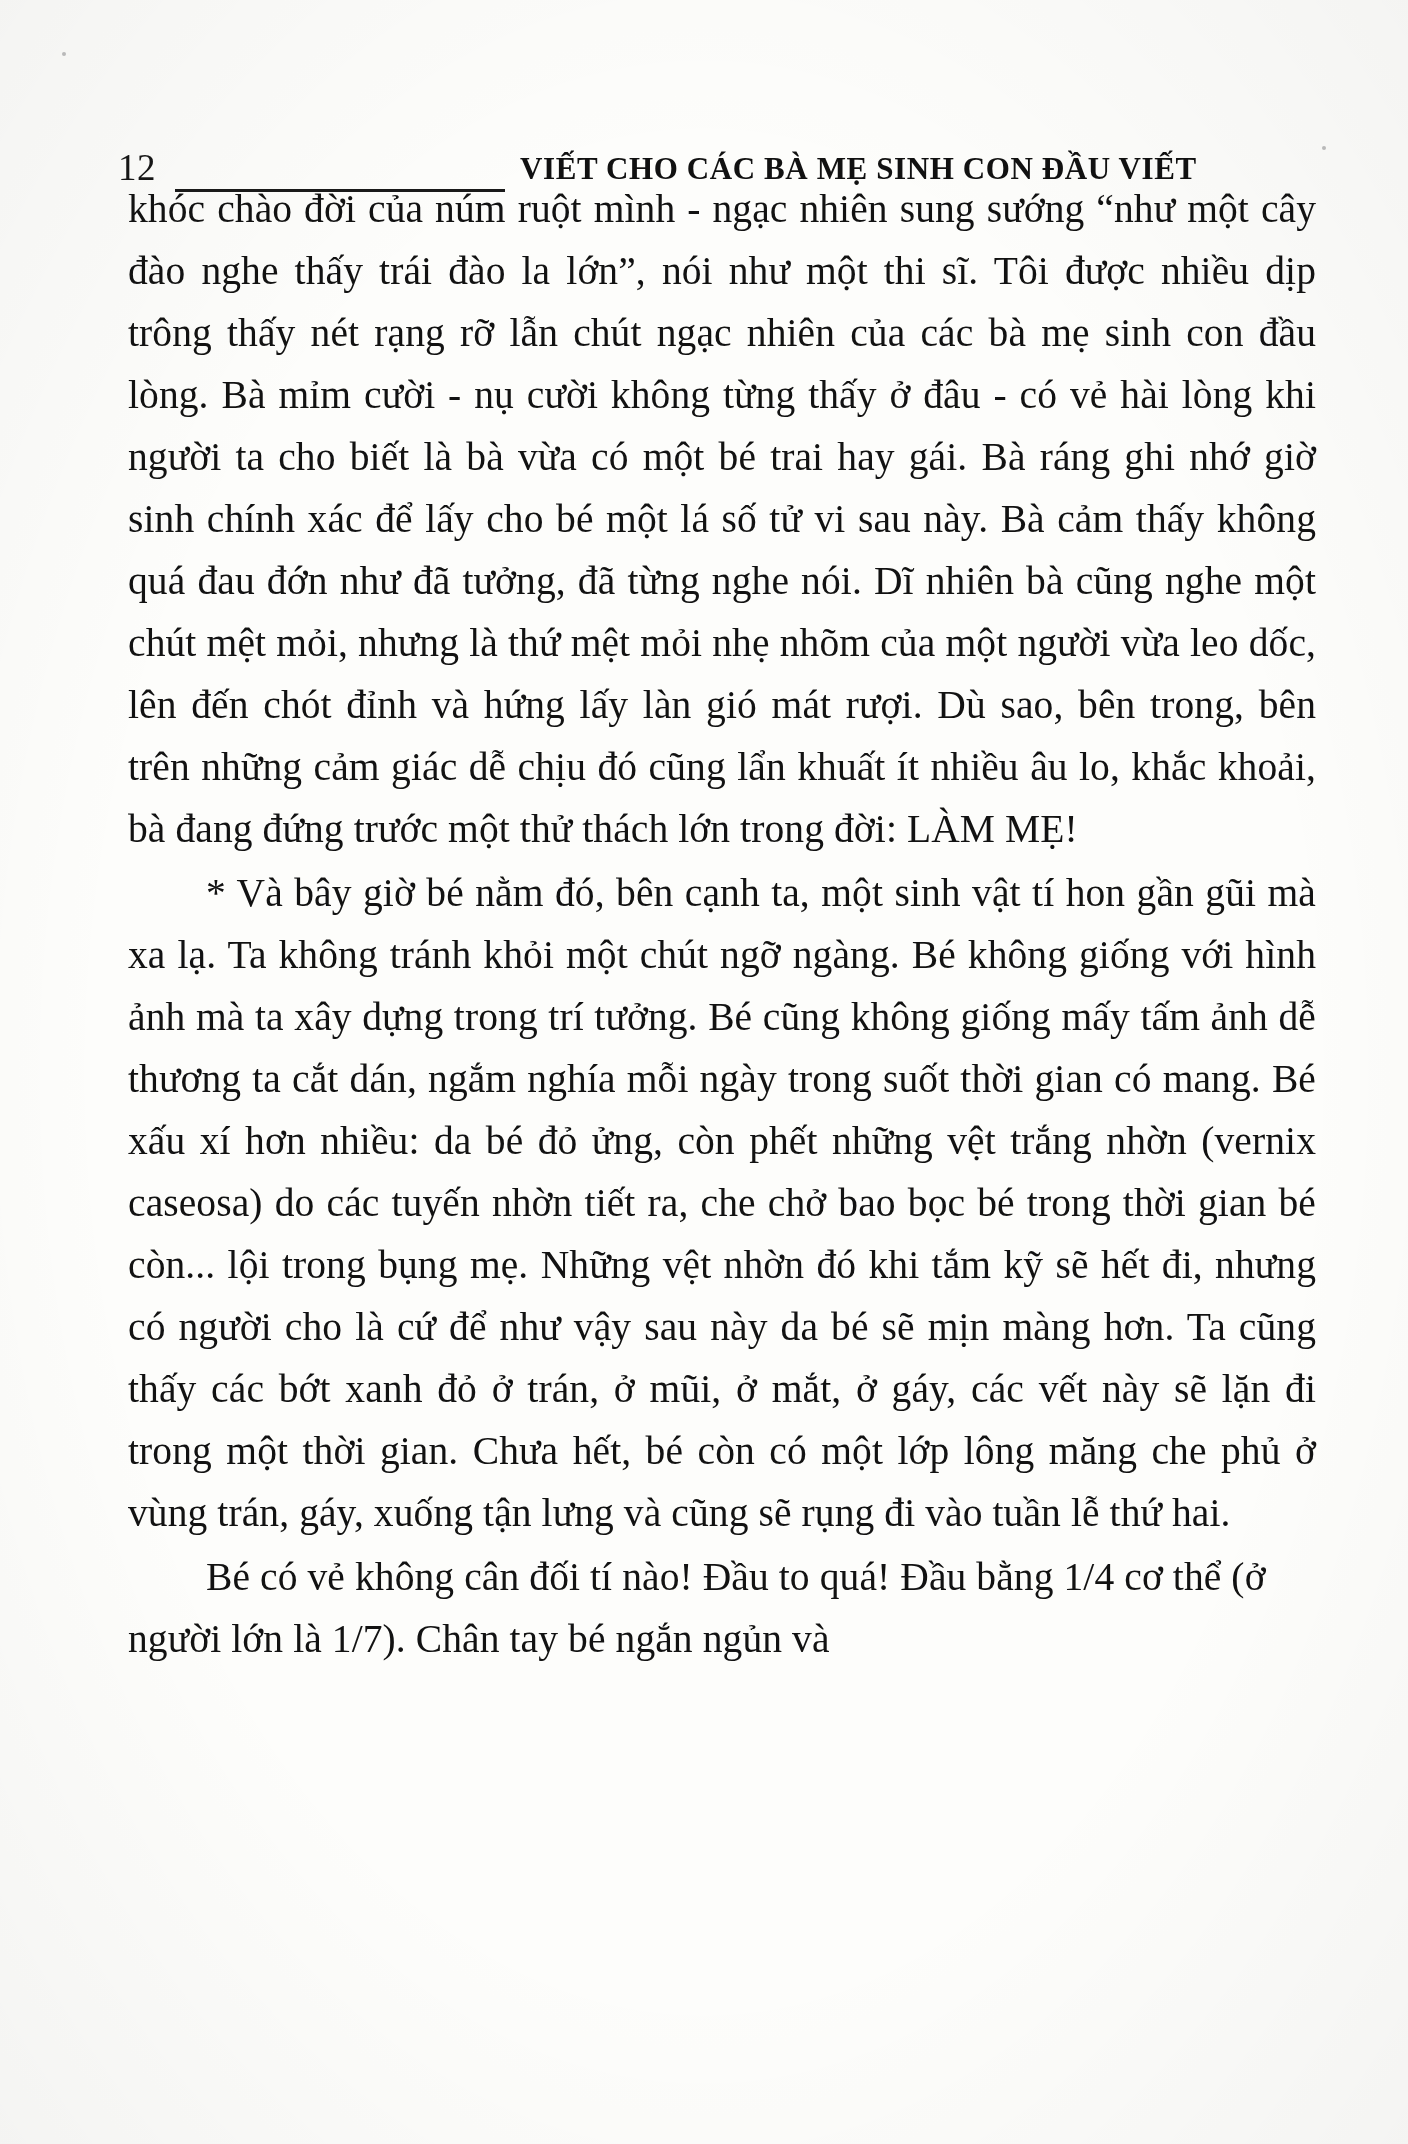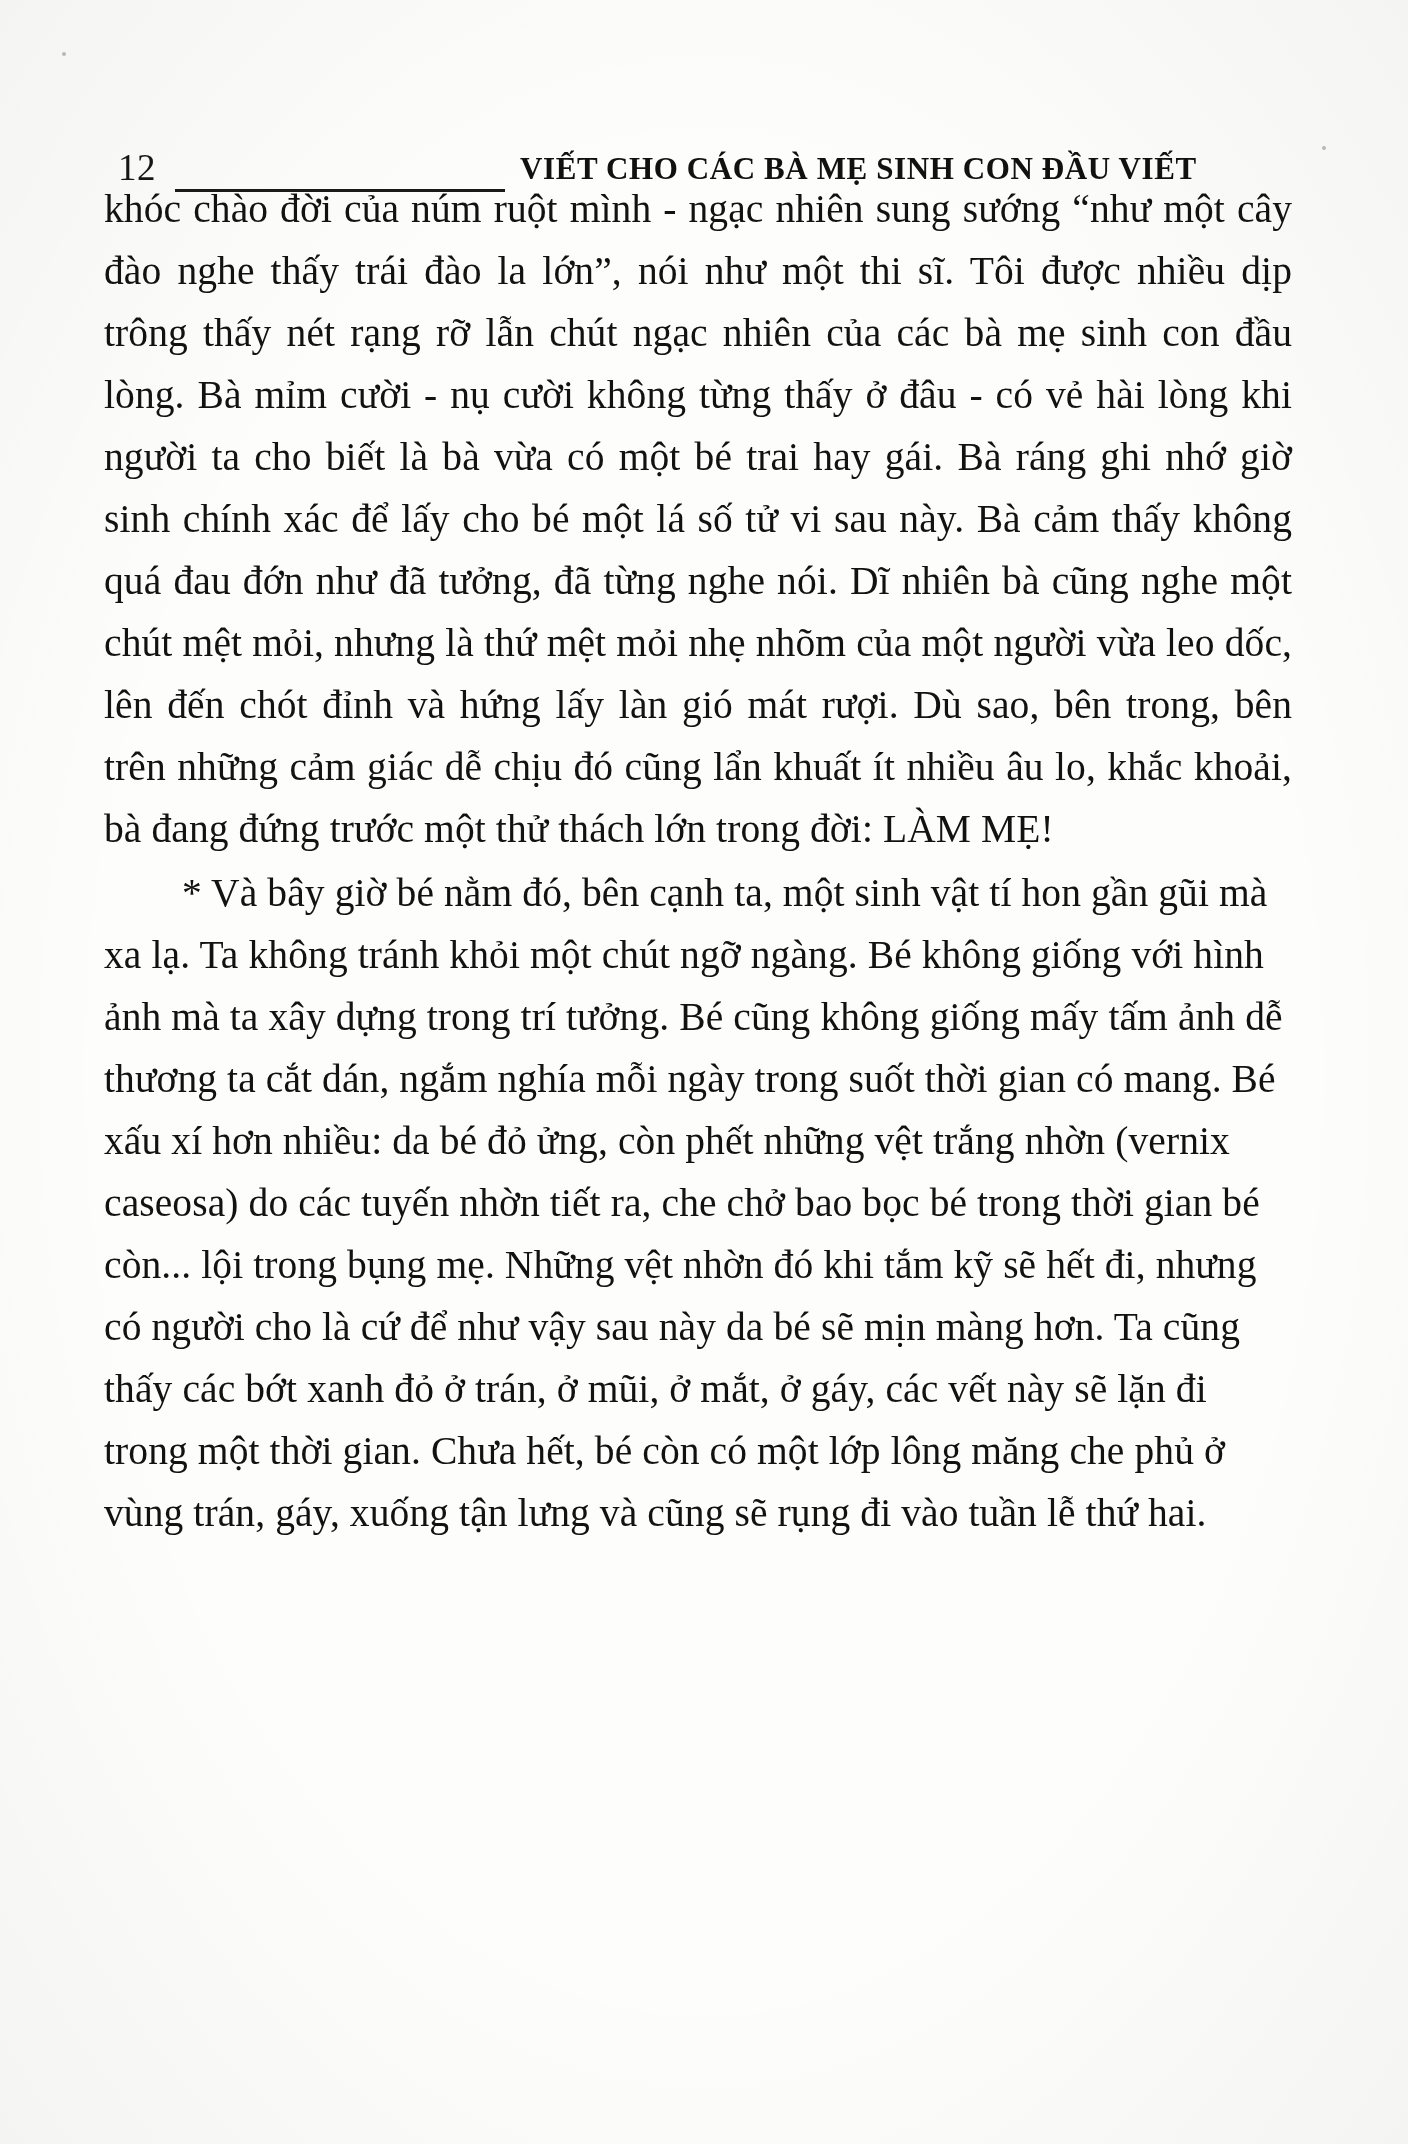--- a/index.html
+++ b/index.html
@@ -65,21 +65,21 @@
     width: 800px;
     font-family: "Liberation Serif", serif;
     font-weight: bold;
     font-size: 31px;
     letter-spacing: 0.6px;
     color: #111111;
     white-space: nowrap;
   }
   .body {
     position: absolute;
-    left: 104px;
+    left: 128px;
     top: 178px;
     width: 1188px;
   }
   p {
     margin: 0 0 2px 0;
     font-family: "Liberation Serif", serif;
     font-size: 39.5px;
     line-height: 62px;
     text-align: justify;
     text-justify: inter-word;
@@ -110,15 +110,16 @@
 
   <div class="header">
     <div class="folio">12</div>
     <div class="rule"></div>
     <div class="running-head">VIẾT CHO CÁC BÀ MẸ SINH CON ĐẦU VIẾT</div>
   </div>
 
   <div class="body">
     <p>khóc chào đời của núm ruột mình - ngạc nhiên sung sướng “như một cây đào nghe thấy trái đào la lớn”, nói như một thi sĩ. Tôi được nhiều dịp trông thấy nét rạng rỡ lẫn chút ngạc nhiên của các bà mẹ sinh con đầu lòng. Bà mỉm cười - nụ cười không từng thấy ở đâu - có vẻ hài lòng khi người ta cho biết là bà vừa có một bé trai hay gái. Bà ráng ghi nhớ giờ sinh chính xác để lấy cho bé một lá số tử vi sau này. Bà cảm thấy không quá đau đớn như đã tưởng, đã từng nghe nói. Dĩ nhiên bà cũng nghe một chút mệt mỏi, nhưng là thứ mệt mỏi nhẹ nhõm của một người vừa leo dốc, lên đến chót đỉnh và hứng lấy làn gió mát rượi. Dù sao, bên trong, bên trên những cảm giác dễ chịu đó cũng lẩn khuất ít nhiều âu lo, khắc khoải, bà đang đứng trước một thử thách lớn trong đời: LÀM MẸ!</p>
     <p class="indent">* Và bây giờ bé nằm đó, bên cạnh ta, một sinh vật tí hon gần gũi mà xa lạ. Ta không tránh khỏi một chút ngỡ ngàng. Bé không giống với hình ảnh mà ta xây dựng trong trí tưởng. Bé cũng không giống mấy tấm ảnh dễ thương ta cắt dán, ngắm nghía mỗi ngày trong suốt thời gian có mang. Bé xấu xí hơn nhiều: da bé đỏ ửng, còn phết những vệt trắng nhờn (vernix caseosa) do các tuyến nhờn tiết ra, che chở bao bọc bé trong thời gian bé còn... lội trong bụng mẹ. Những vệt nhờn đó khi tắm kỹ sẽ hết đi, nhưng có người cho là cứ để như vậy sau này da bé sẽ mịn màng hơn. Ta cũng thấy các bớt xanh đỏ ở trán, ở mũi, ở mắt, ở gáy, các vết này sẽ lặn đi trong một thời gian. Chưa hết, bé còn có một lớp lông măng che phủ ở vùng trán, gáy, xuống tận lưng và cũng sẽ rụng đi vào tuần lễ thứ hai.</p>
+    <p class="indent">Bé có vẻ không cân đối tí nào! Đầu to quá! Đầu bằng 1/4 cơ thể (ở người lớn là 1/7). Chân tay bé ngắn ngủn và</p>
   </div>
 
 </div>
 
 </body></html>

